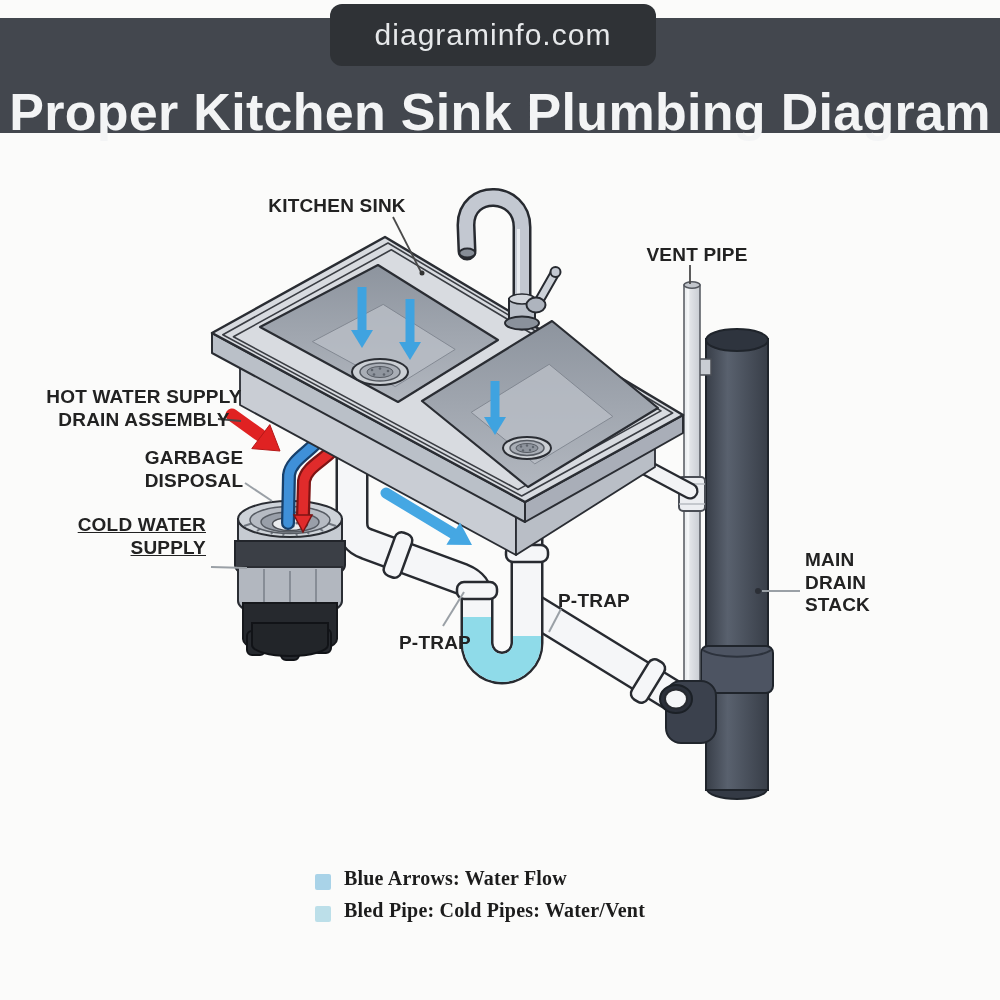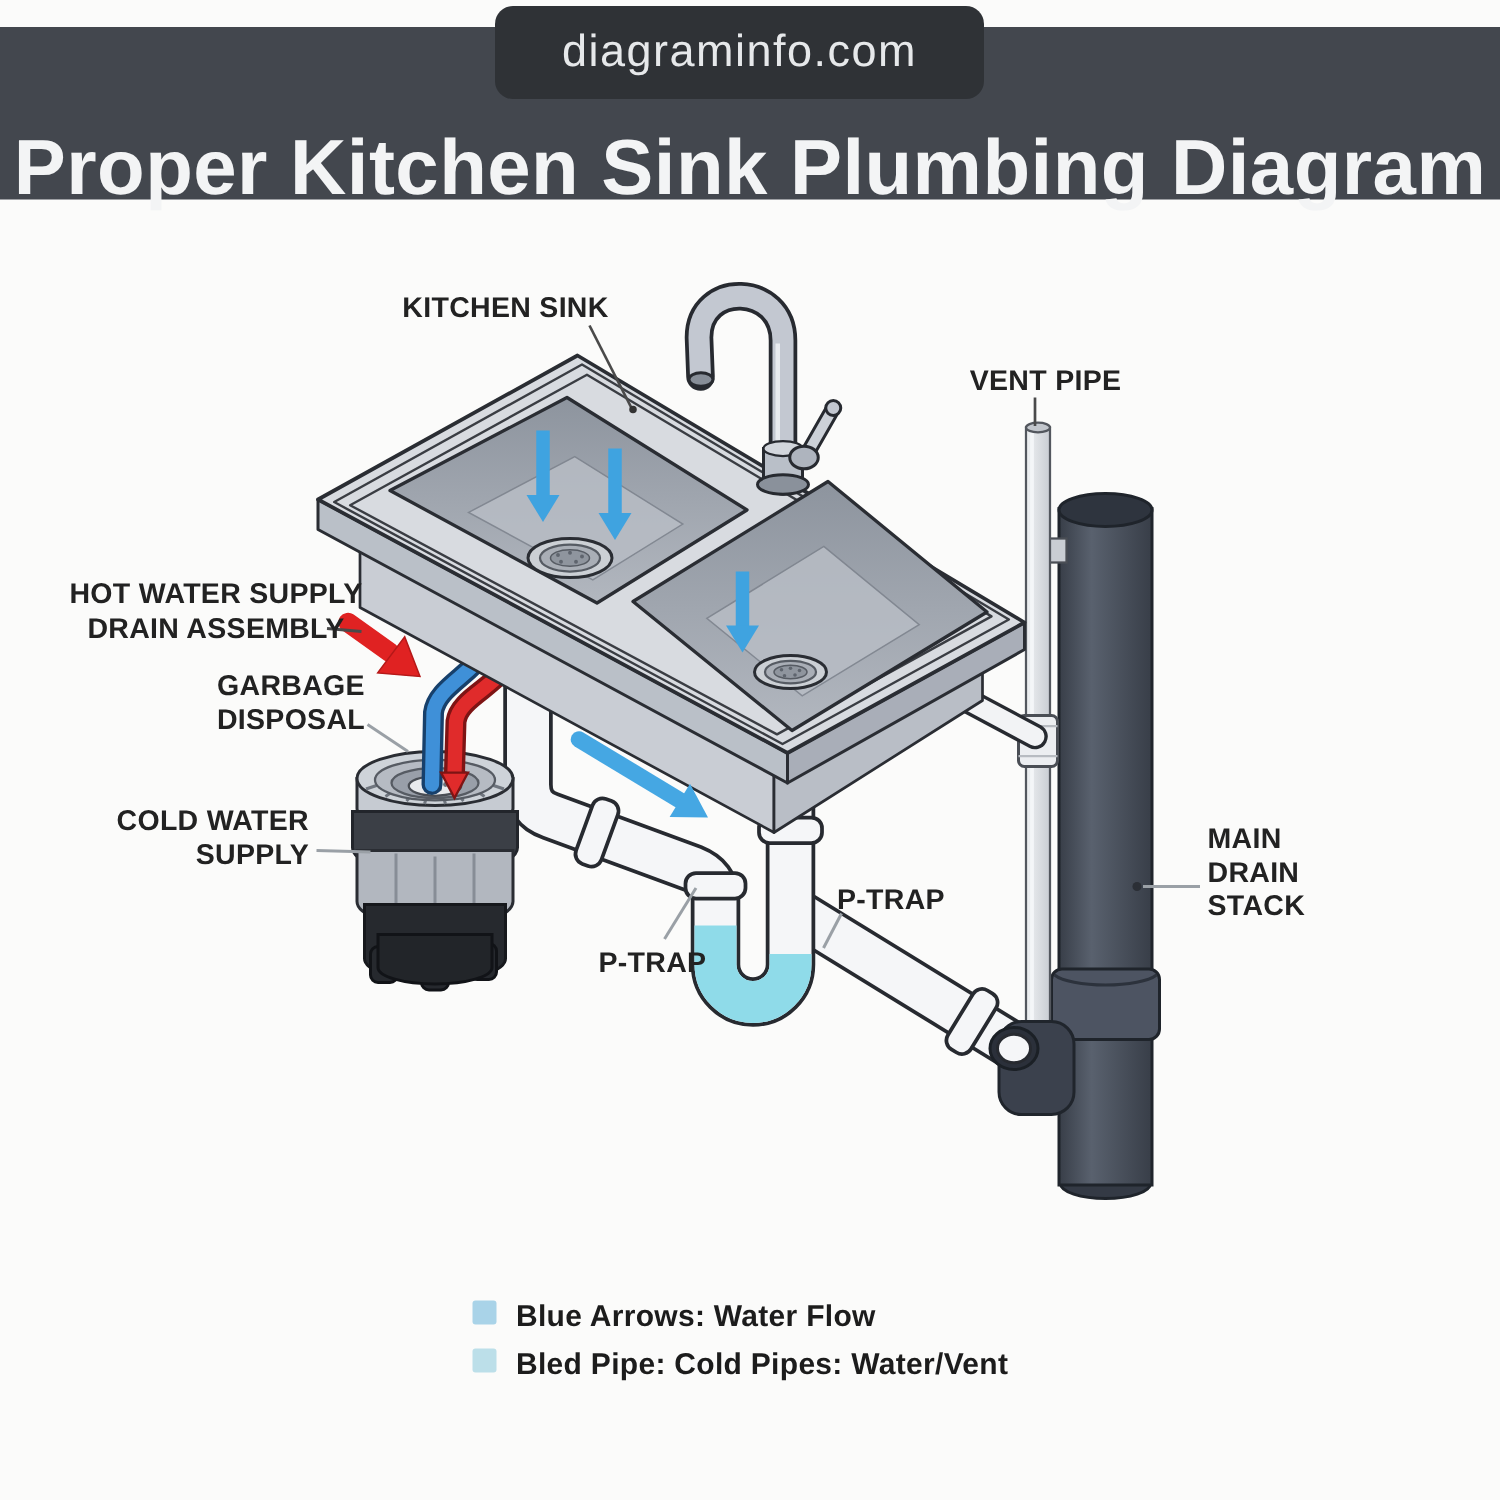--- a/index.html
+++ b/index.html
@@ -26,21 +26,21 @@
   .stage{position:absolute;top:115px;left:0;width:816px;height:885px;}
   .stage svg{position:absolute;top:0;left:0;}
   .lbl{
     position:absolute;color:#222;font-size:19px;font-weight:600;
     letter-spacing:.2px;line-height:23px;white-space:nowrap;
   }
   .lbl.center{text-align:center;}
   .lbl.right{text-align:right;}
   
   .legend{position:absolute;left:315px;top:752px;display:flex;flex-direction:column;gap:9px;}
-  .legend-row{display:flex;align-items:flex-start;gap:13px;}
+  .legend-row{display:flex;align-items:flex-end;gap:13px;font-family:Liberation Serif, serif;}
   .legend-swatch{width:16px;height:16px;border-radius:2px;flex:0 0 auto;}
   .legend-text{font-size:20px;font-weight:700;color:#1c1c1c;letter-spacing:.2px;}
 </style>
 </head>
 <body>
 
 <div class="header">
   <div class="site-badge">
     <span>diagraminfo.com</span>
   </div>
@@ -269,21 +269,21 @@
     <span>VENT PIPE</span>
   </div>
   <div class="lbl center" style="left:40px;top:270px;width:208px;">
     <div>HOT WATER SUPPLY</div>
     <div>DRAIN ASSEMBLY</div>
   </div>
   <div class="lbl center" style="left:130px;top:331px;width:128px;">
     <div>GARBAGE</div>
     <div>DISPOSAL</div>
   </div>
-  <div class="lbl right" style="left:60px;top:421px;width:146px;">
+  <div class="lbl right" style="left:60px;top:398px;width:146px;text-decoration:underline;">
     <div>COLD WATER</div>
     <div>SUPPLY</div>
   </div>
   <div class="lbl" style="left:399px;top:516px;">
     <span>P-TRAP</span>
   </div>
   <div class="lbl" style="left:558px;top:474px;">
     <span>P-TRAP</span>
   </div>
   <div class="lbl" style="left:805px;top:434px;line-height:22.5px;">

